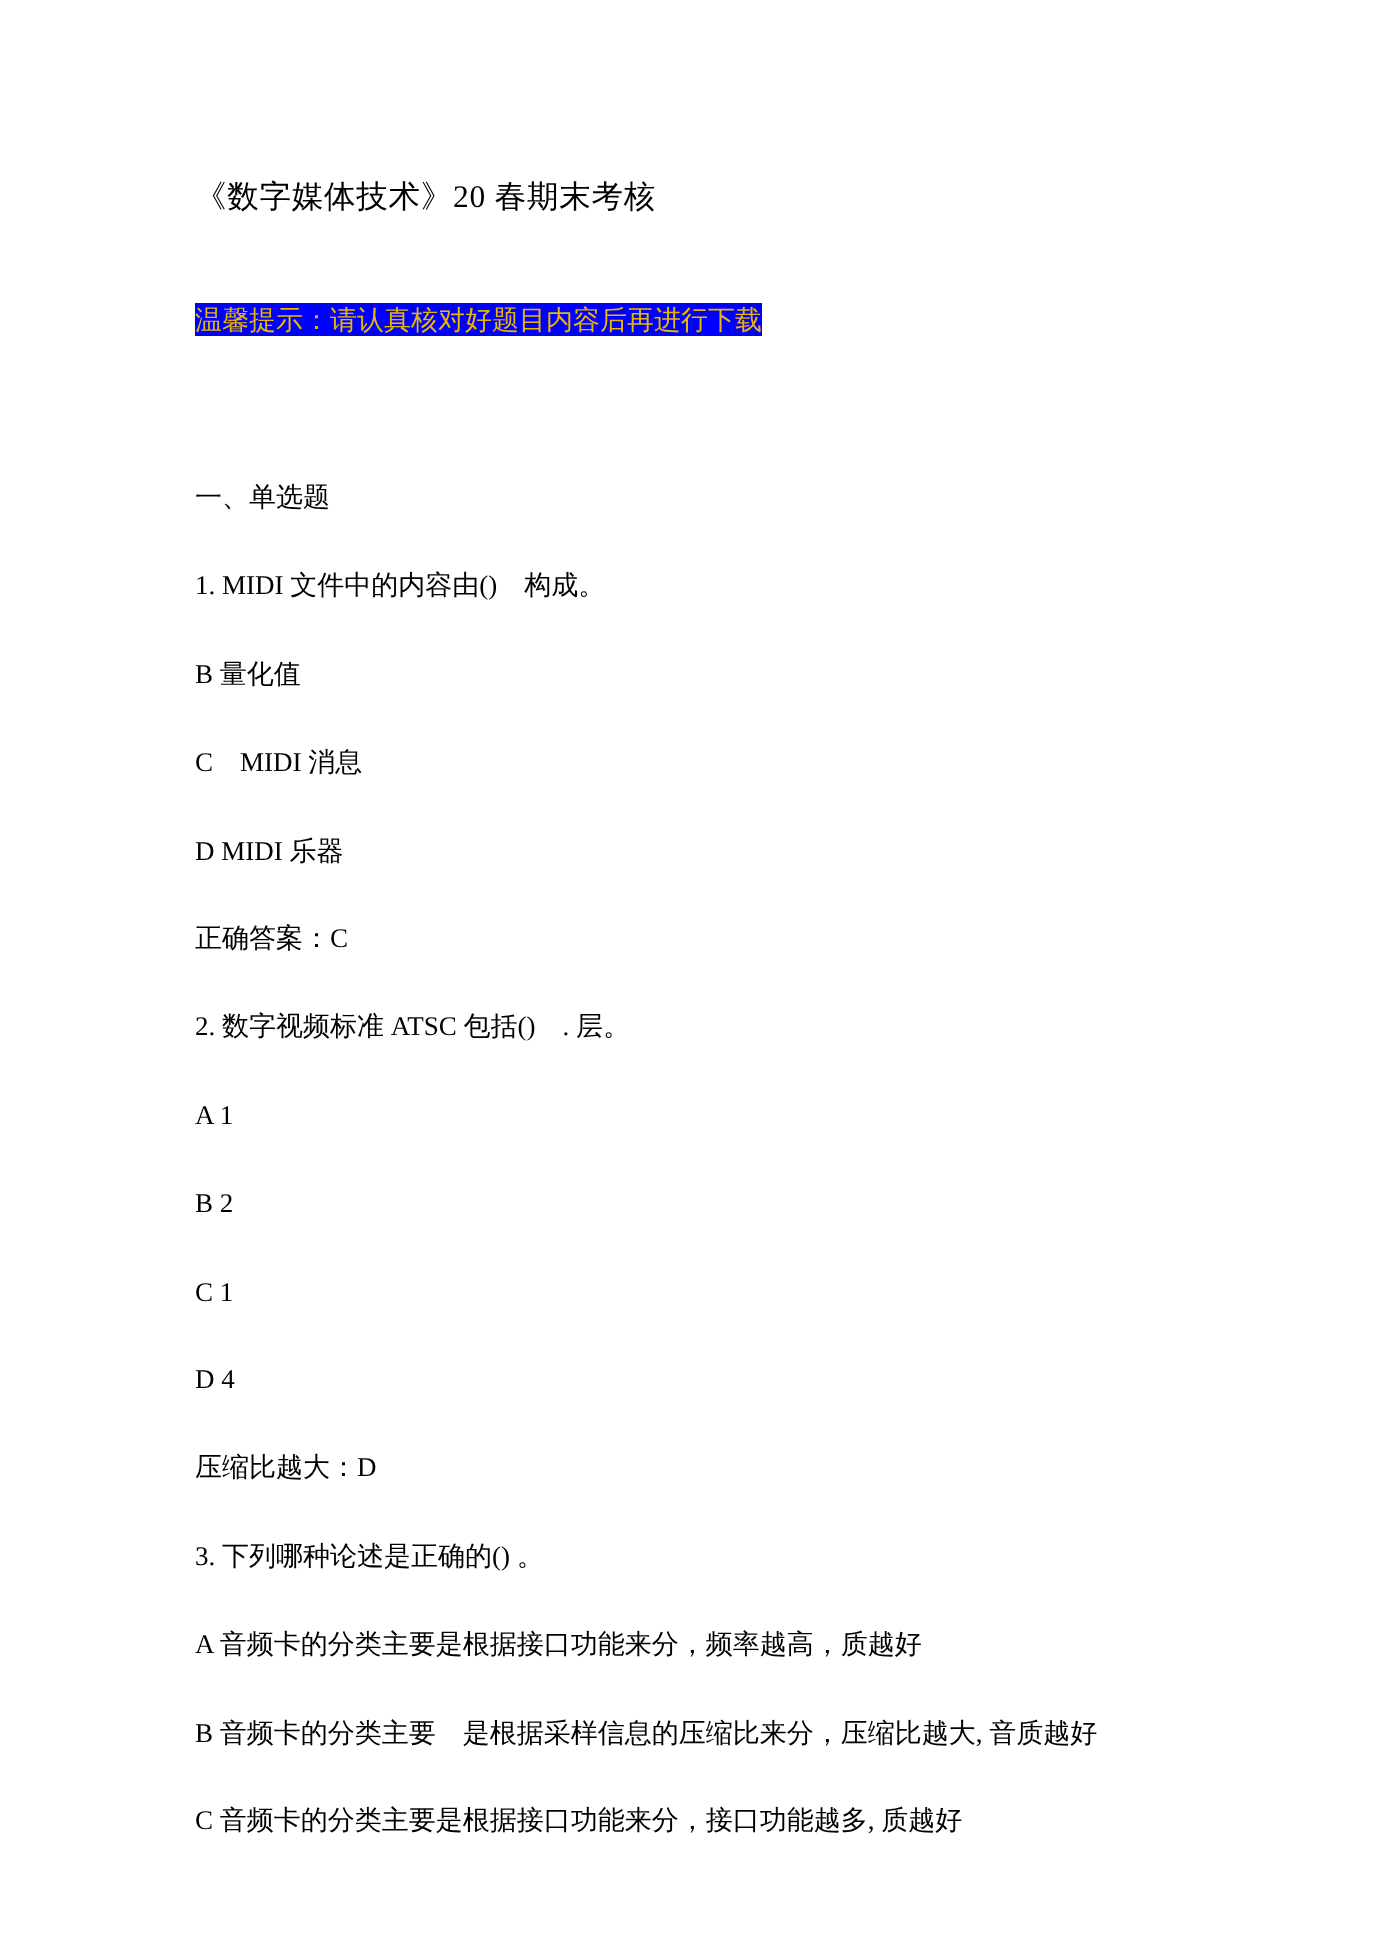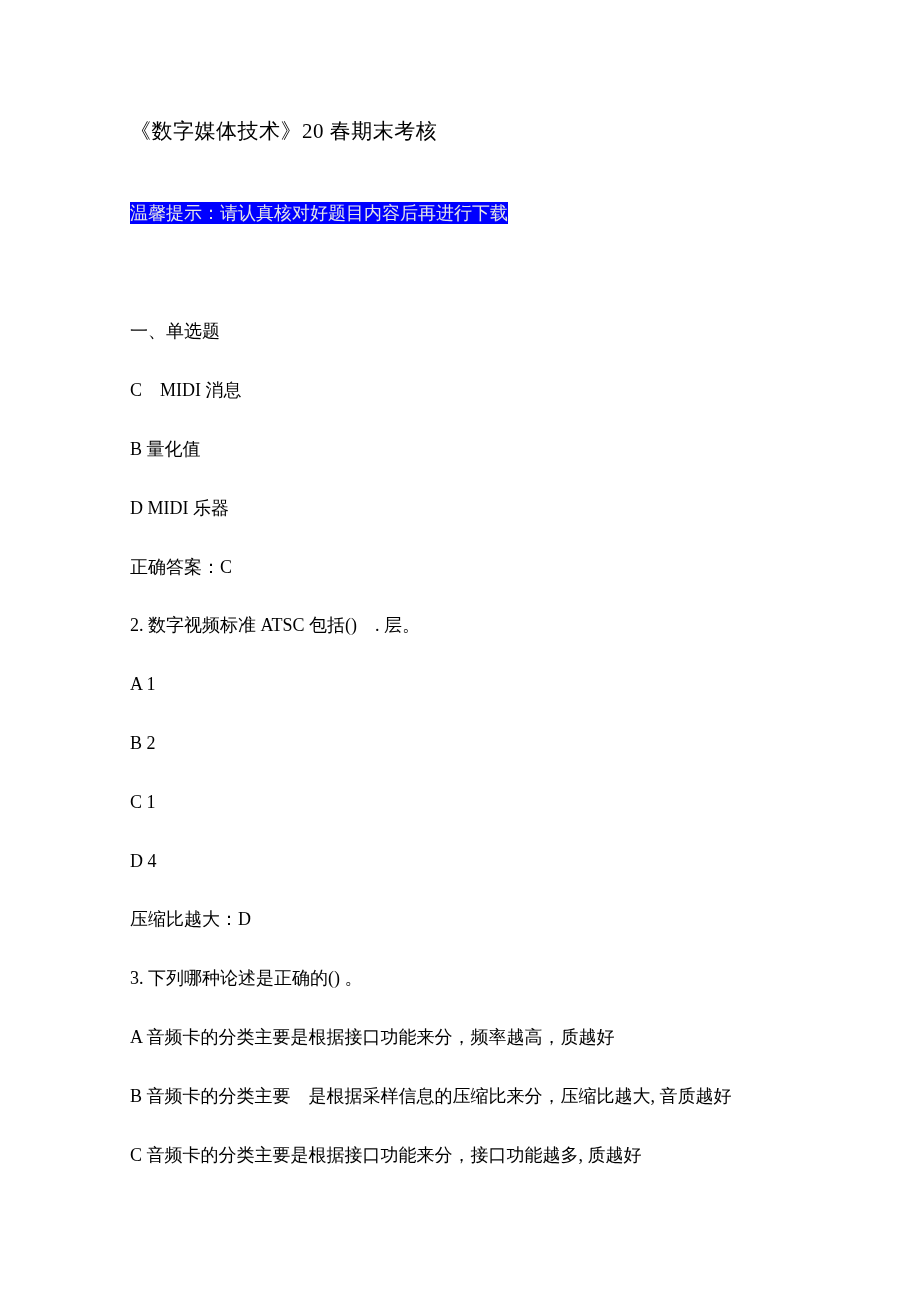--- a/index.html
+++ b/index.html
@@ -17,21 +17,21 @@
       padding: 115px 130px 50px 130px;
       line-height: 1.6;
     }
     .title {
       font-size: 21px;
       margin-bottom: 50px;
       letter-spacing: 0.5px;
     }
     .highlight-notice {
       background-color: #0000ff;
-      color: #e5e5e5;
+      color: #eab308;
       display: inline;
       font-size: 18px;
       padding: 1px 0;
     }
     .notice-wrapper {
       margin-bottom: 90px;
     }
     .section-header {
       margin-bottom: 30px;
     }
@@ -53,22 +53,23 @@
 
 <div class="title">《数字媒体技术》20 春期末考核</div>
 
 <div class="notice-wrapper">
   <span class="highlight-notice">温馨提示：请认真核对好题目内容后再进行下载</span>
 </div>
 
 <div class="section-header">一、单选题</div>
 
 <div class="question-block">
+  <div class="question-line">1. MIDI 文件中的内容由()　构成。</div>
+  <div class="option-line">B 量化值</div>
   <div class="option-line">C　MIDI 消息</div>
-  <div class="option-line">B 量化值</div>
   <div class="option-line">D MIDI 乐器</div>
   <div class="answer-line">正确答案：C</div>
 </div>
 
 <div class="question-block">
   <div class="question-line">2. 数字视频标准 ATSC 包括()　. 层。</div>
   <div class="option-line">A 1</div>
   <div class="option-line">B 2</div>
   <div class="option-line">C 1</div>
   <div class="option-line">D 4</div>

